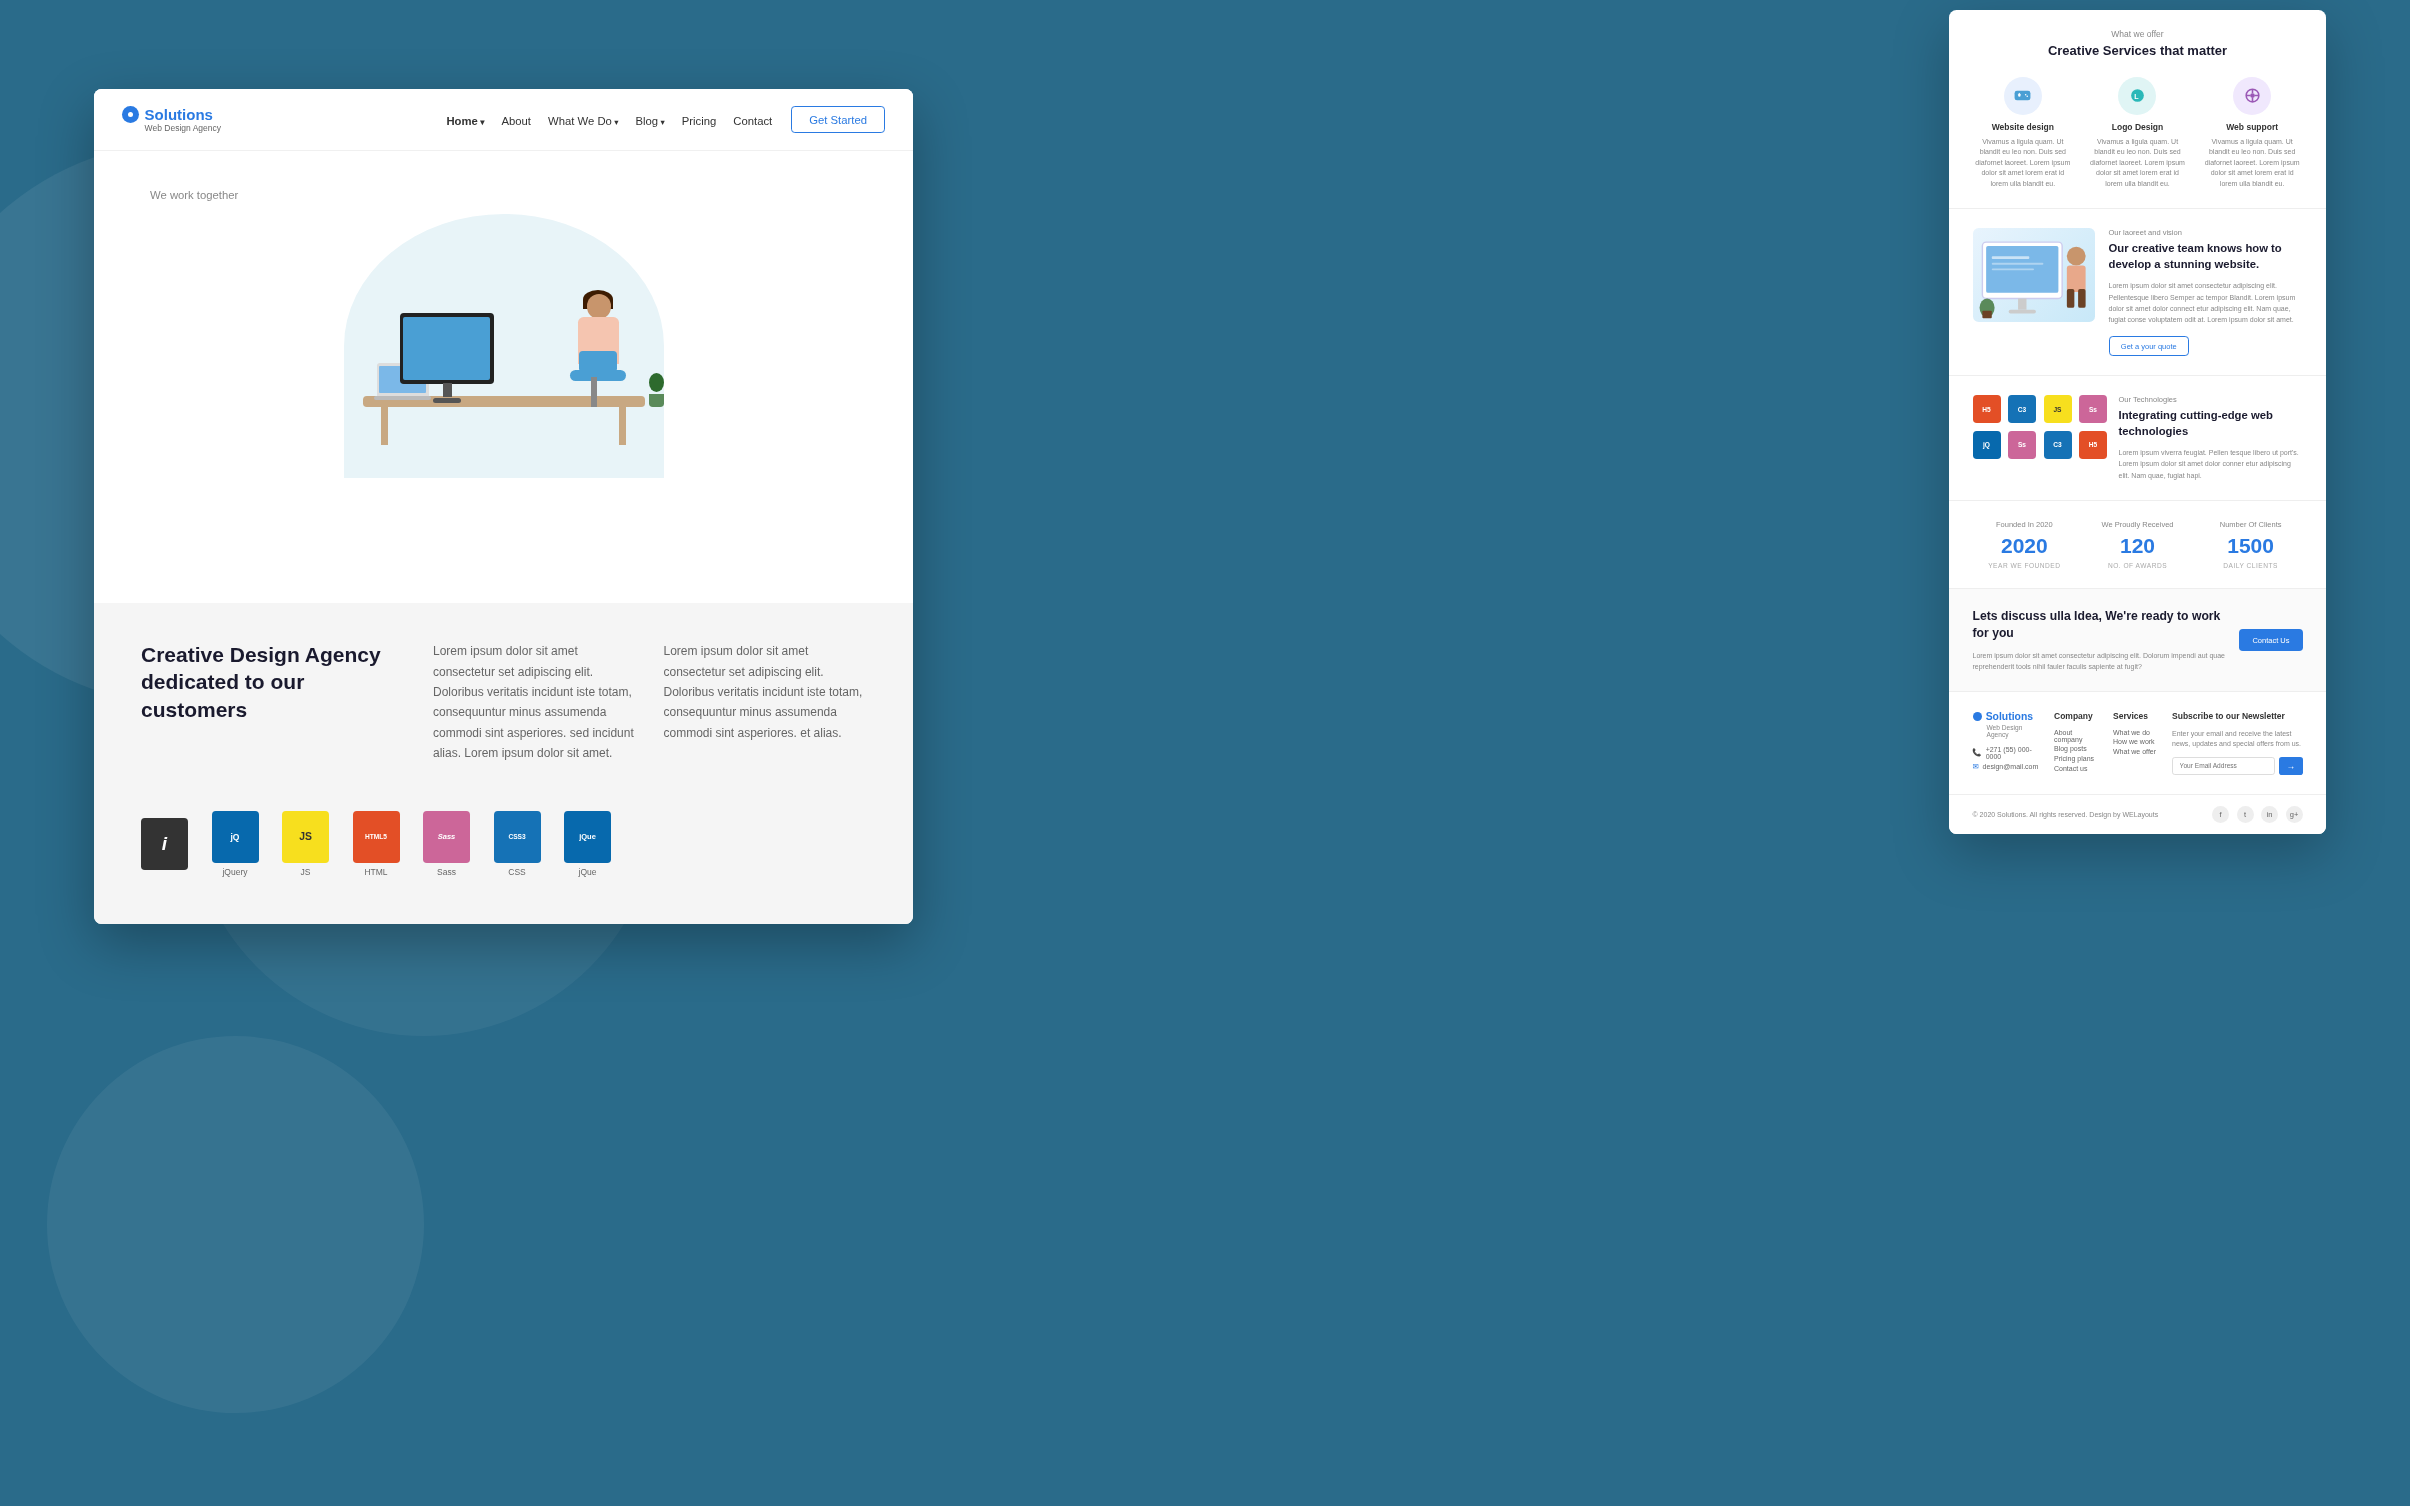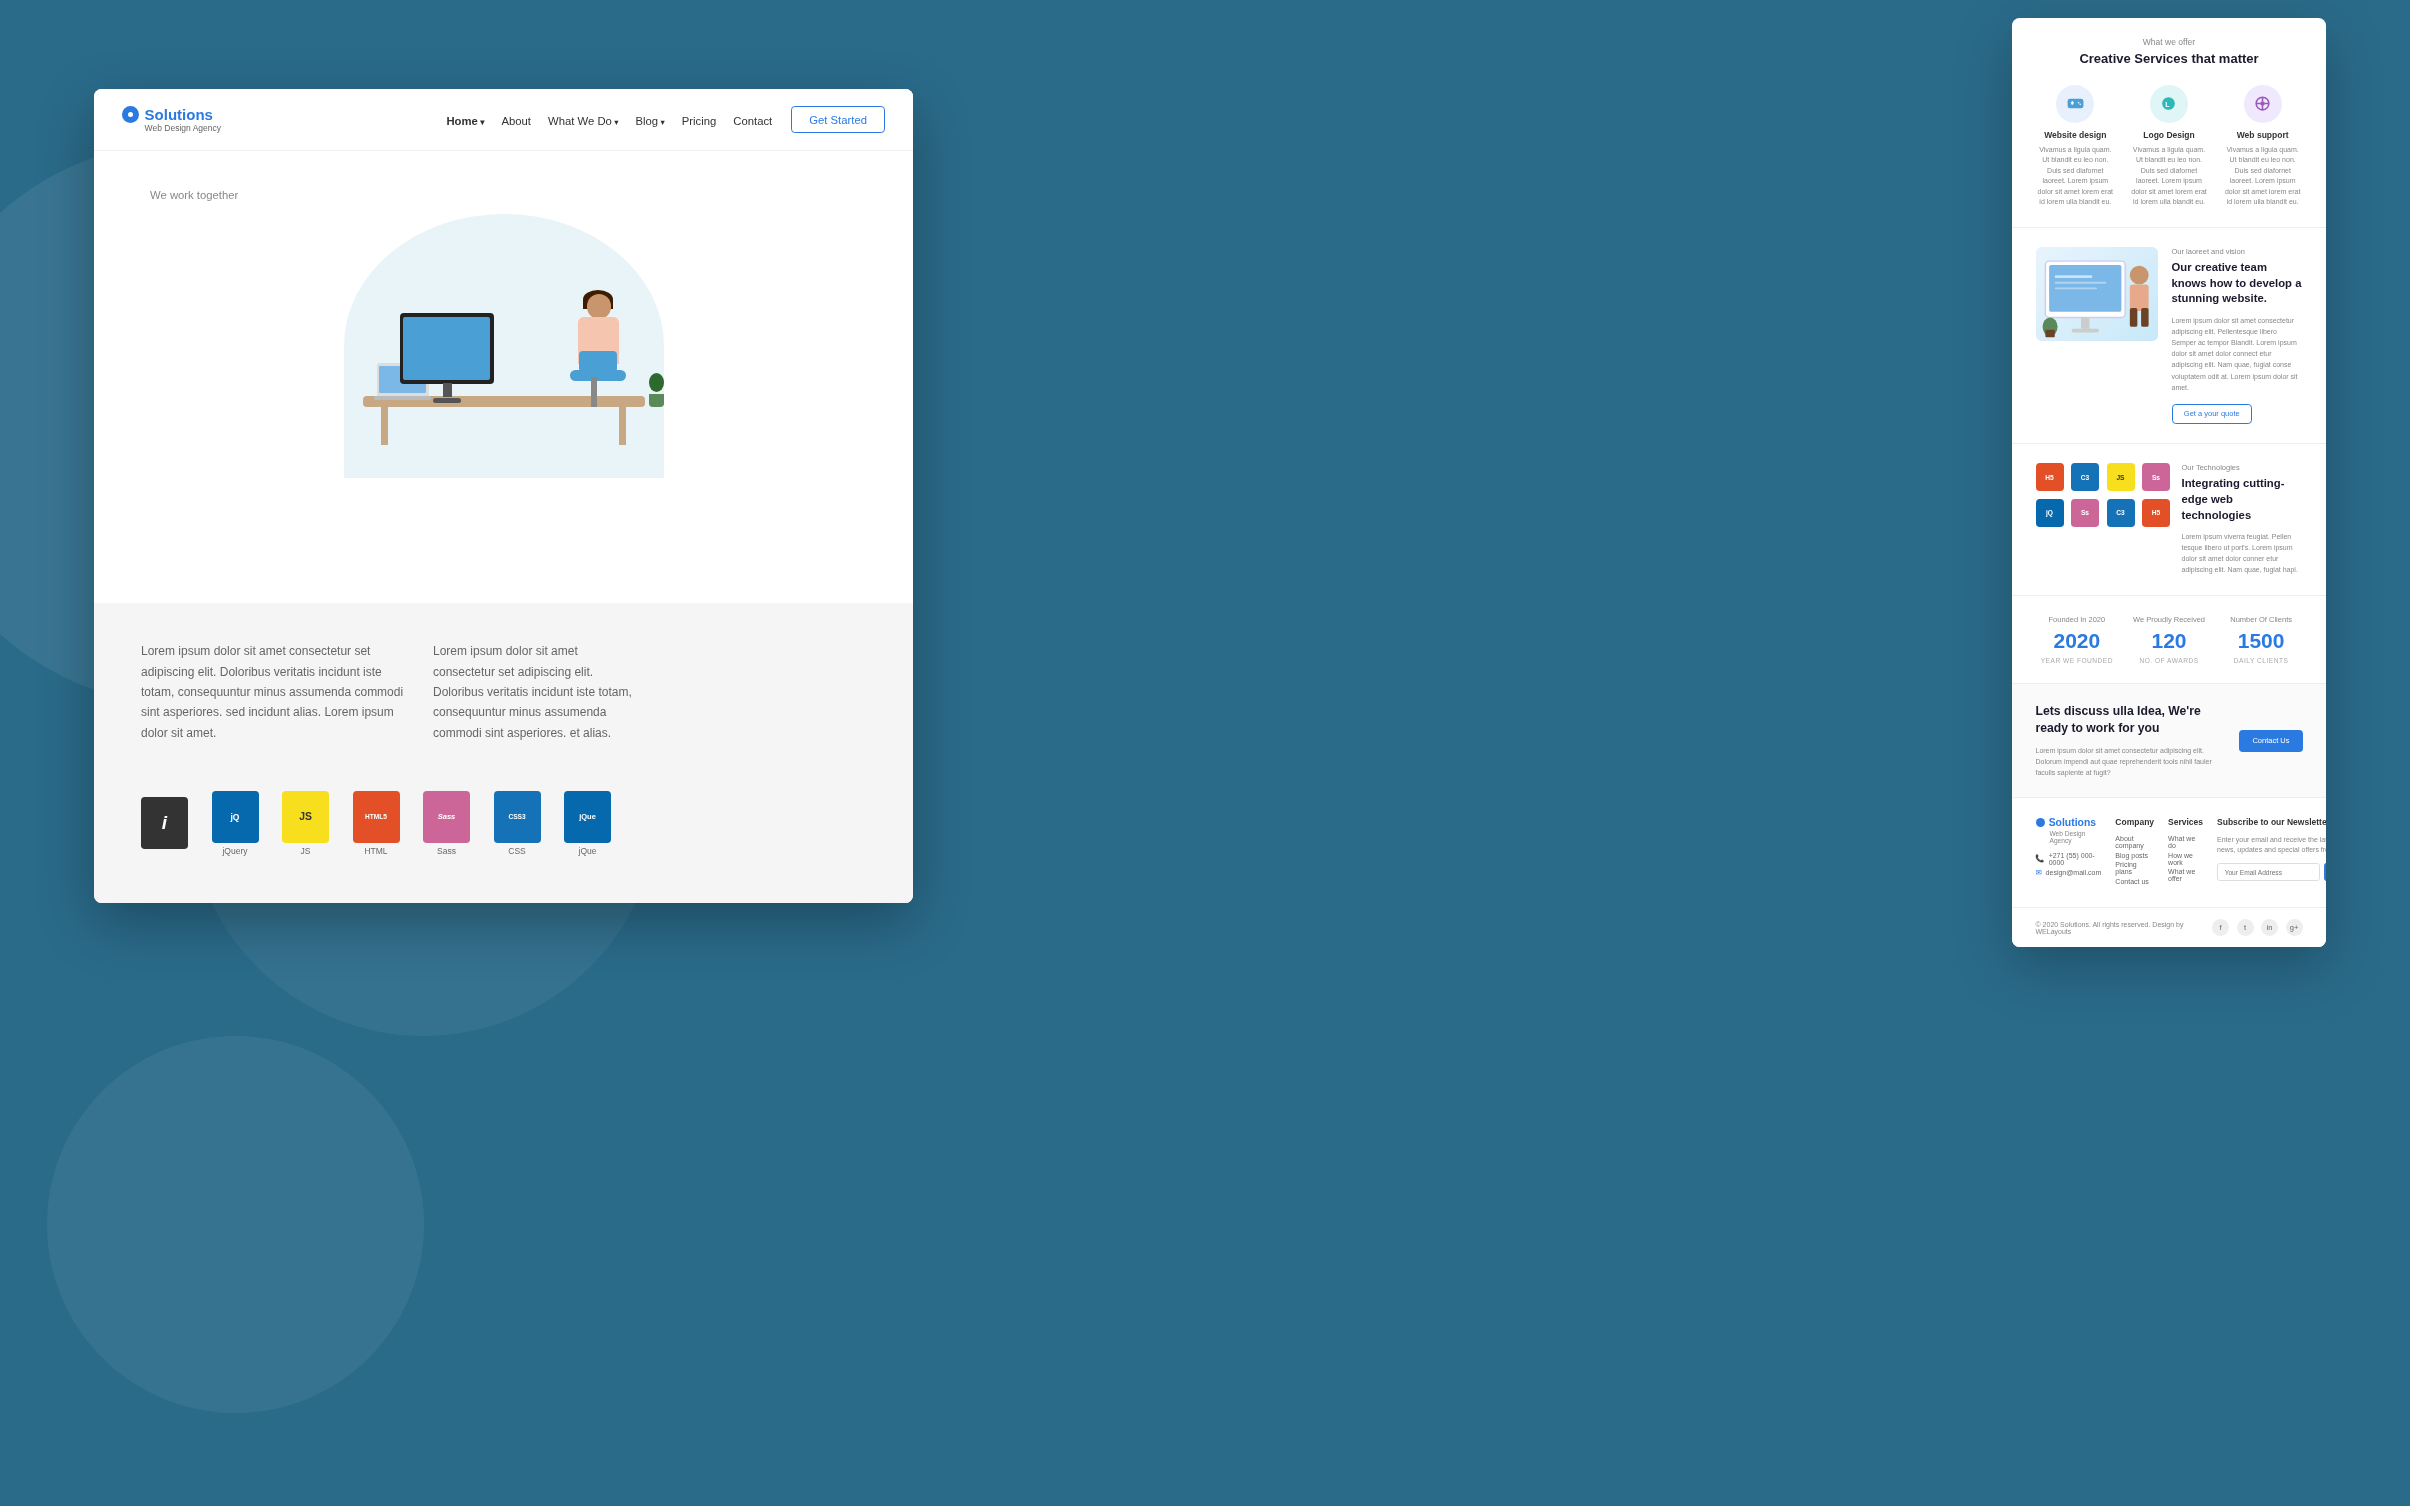--- a/index.html
+++ b/index.html
@@ -379,22 +379,22 @@
     .tech-logo-label {
       font-size: 8.5px;
       color: #666;
       text-align: center;
     }
 
     
     .right-panel {
       position: absolute;
       right: 85px;
-      top: 18px;
-      width: 314px;
+      top: 10px;
+      width: 377px;
       background: #fff;
       border-radius: 7.5px;
       box-shadow: 0 19px 56px rgba(0,0,0,0.25);
       overflow: hidden;
     }
 
     
     .services-section {
       padding: 19px 23.5px;
       border-bottom: 0.9px solid #eee;
@@ -764,20 +764,21 @@
           <div class="plant">
             <div class="plant-leaves"></div>
             <div class="plant-pot"></div>
           </div>
         </div>
       </div>
     </div>
 
     <div class="bottom-section">
       <div class="bottom-grid">
+        <h2 class="creative-title">Creative Design Agency dedicated to our customers</h2>
         <p class="bottom-text">Lorem ipsum dolor sit amet consectetur set adipiscing elit. Doloribus veritatis incidunt iste totam, consequuntur minus assumenda commodi sint asperiores. sed incidunt alias. Lorem ipsum dolor sit amet.</p>
         <p class="bottom-text">Lorem ipsum dolor sit amet consectetur set adipiscing elit. Doloribus veritatis incidunt iste totam, consequuntur minus assumenda commodi sint asperiores. et alias.</p>
       </div>
 
       <div class="tech-logos">
         <div class="tech-logo">
           <div class="tech-logo-icon" style="background:#333; color:white; font-style:italic; font-size:19px; width:47px; height:52px; display:flex; align-items:center; justify-content:center; border-radius:3.8px;">i</div>
         </div>
         <div class="tech-logo">
           <div class="tech-logo-icon" style="background:#0769ad; width:47px; height:52px; display:flex; align-items:center; justify-content:center; border-radius:3.8px; font-size:8.5px; font-weight:800; color:white;">jQ</div>

